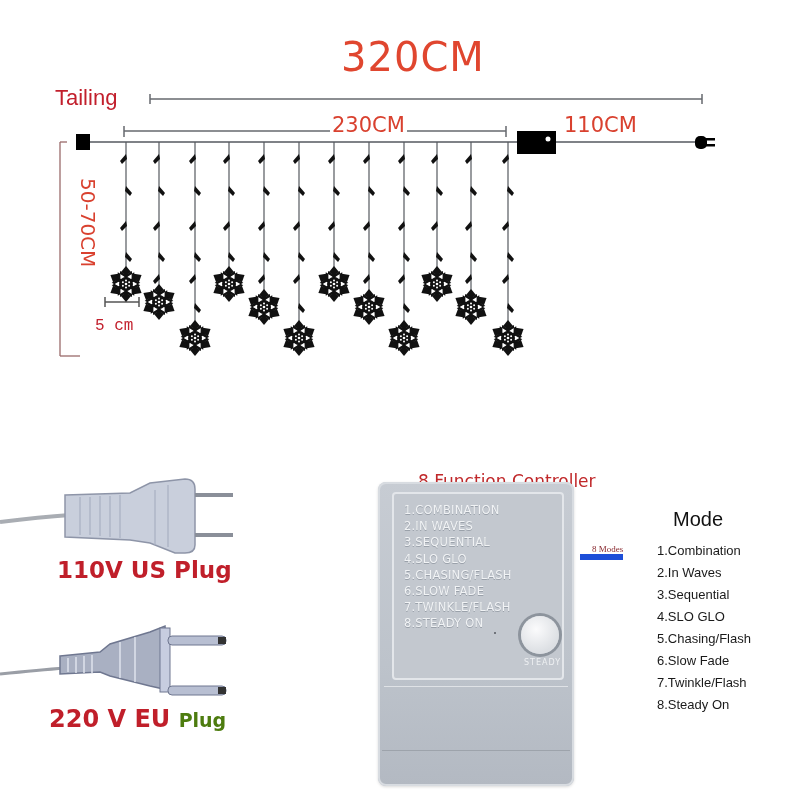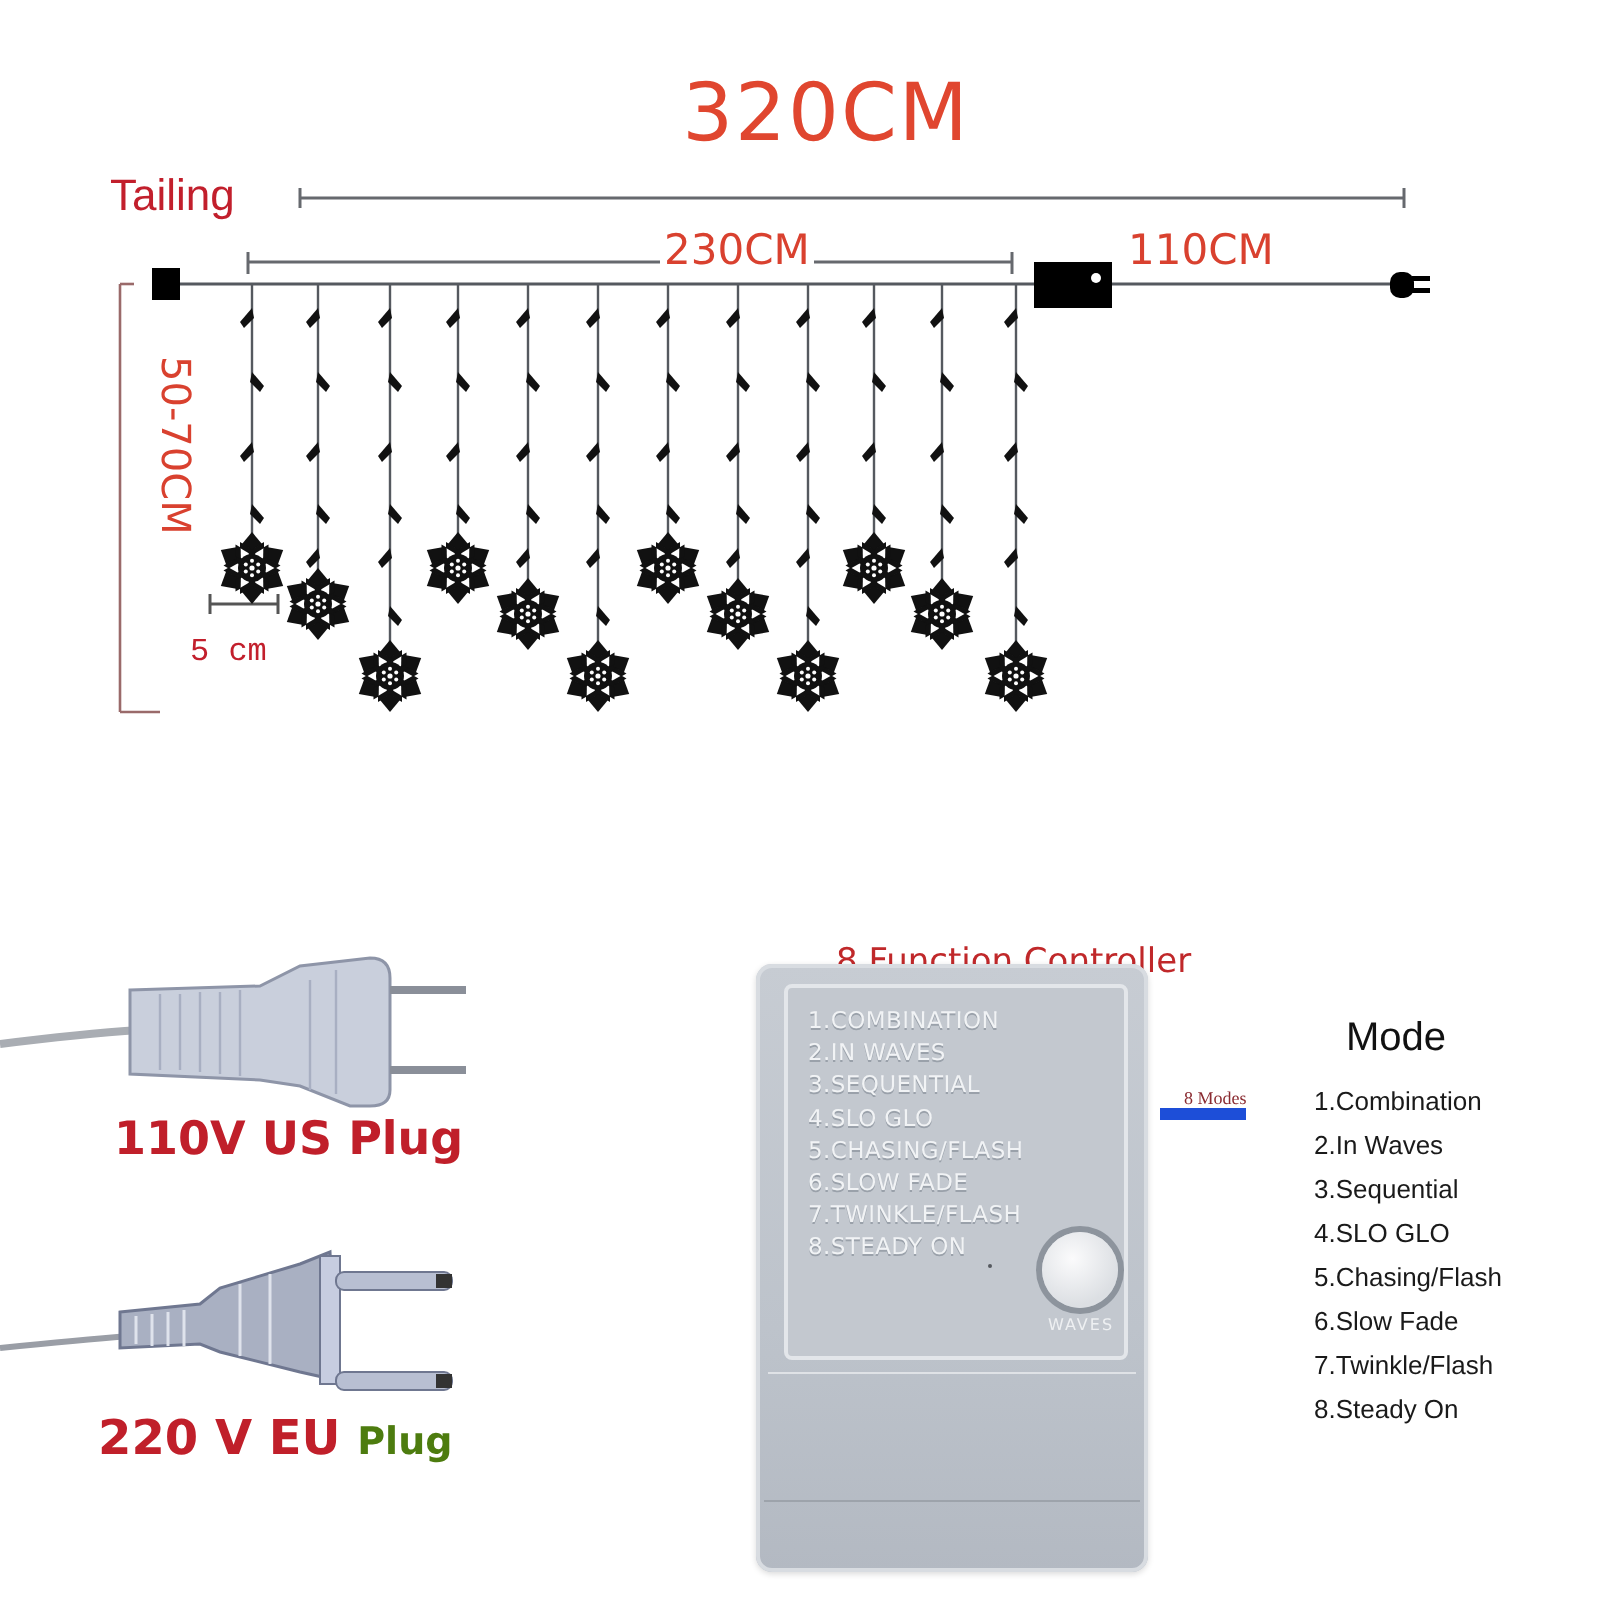--- a/index.html
+++ b/index.html
@@ -334,21 +334,21 @@
       <li>2.IN WAVES</li>
       <li>3.SEQUENTIAL</li>
       <li>4.SLO GLO</li>
       <li>5.CHASING/FLASH</li>
       <li>6.SLOW FADE</li>
       <li>7.TWINKLE/FLASH</li>
       <li>8.STEADY ON</li>
     </ul>
     <div class="ctrl-dot"></div>
     <div class="ctrl-btn"></div>
-    <div class="press">WAVES</div>
+    <div class="press">STEADY</div>
   </div>
   <div class="ctrl-divider"></div>
   <div class="ctrl-foot"></div>
 </div>
 
 <div class="abs modes-note">8 Modes</div>
 <div class="abs mode-head">Mode</div>
 <ul class="abs mode-list">
   <li>1.Combination</li>
   <li>2.In Waves</li>

